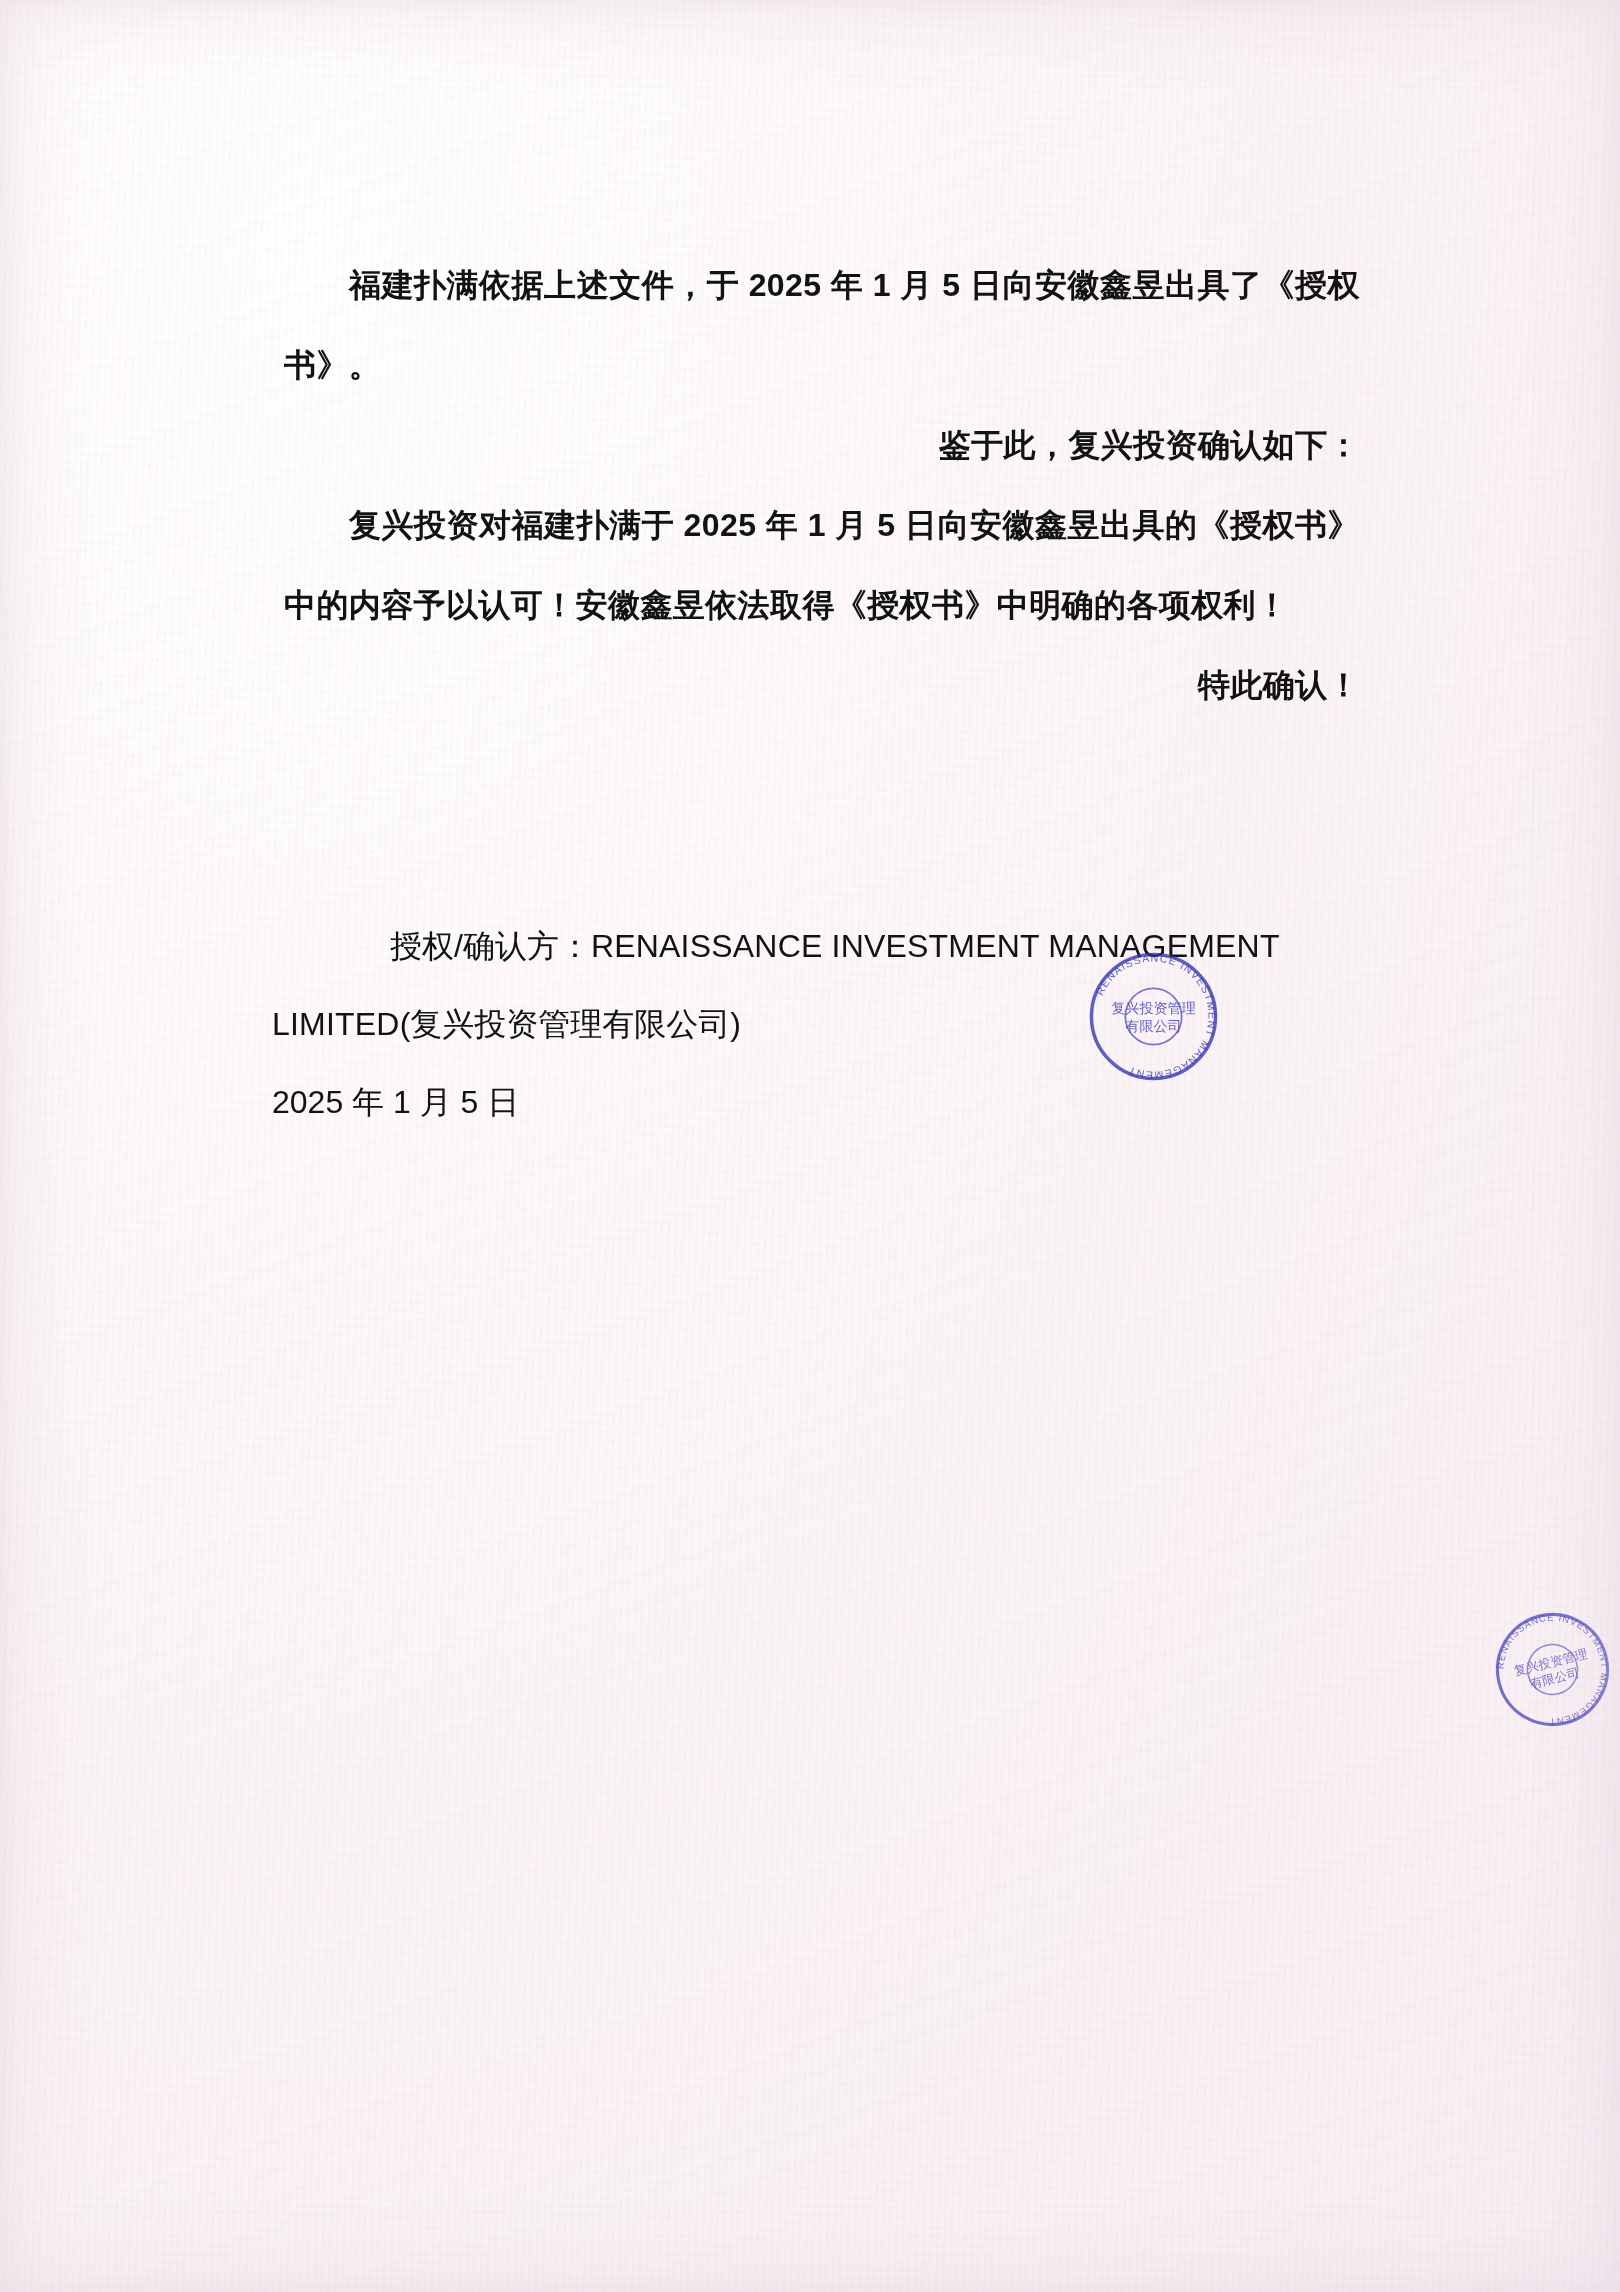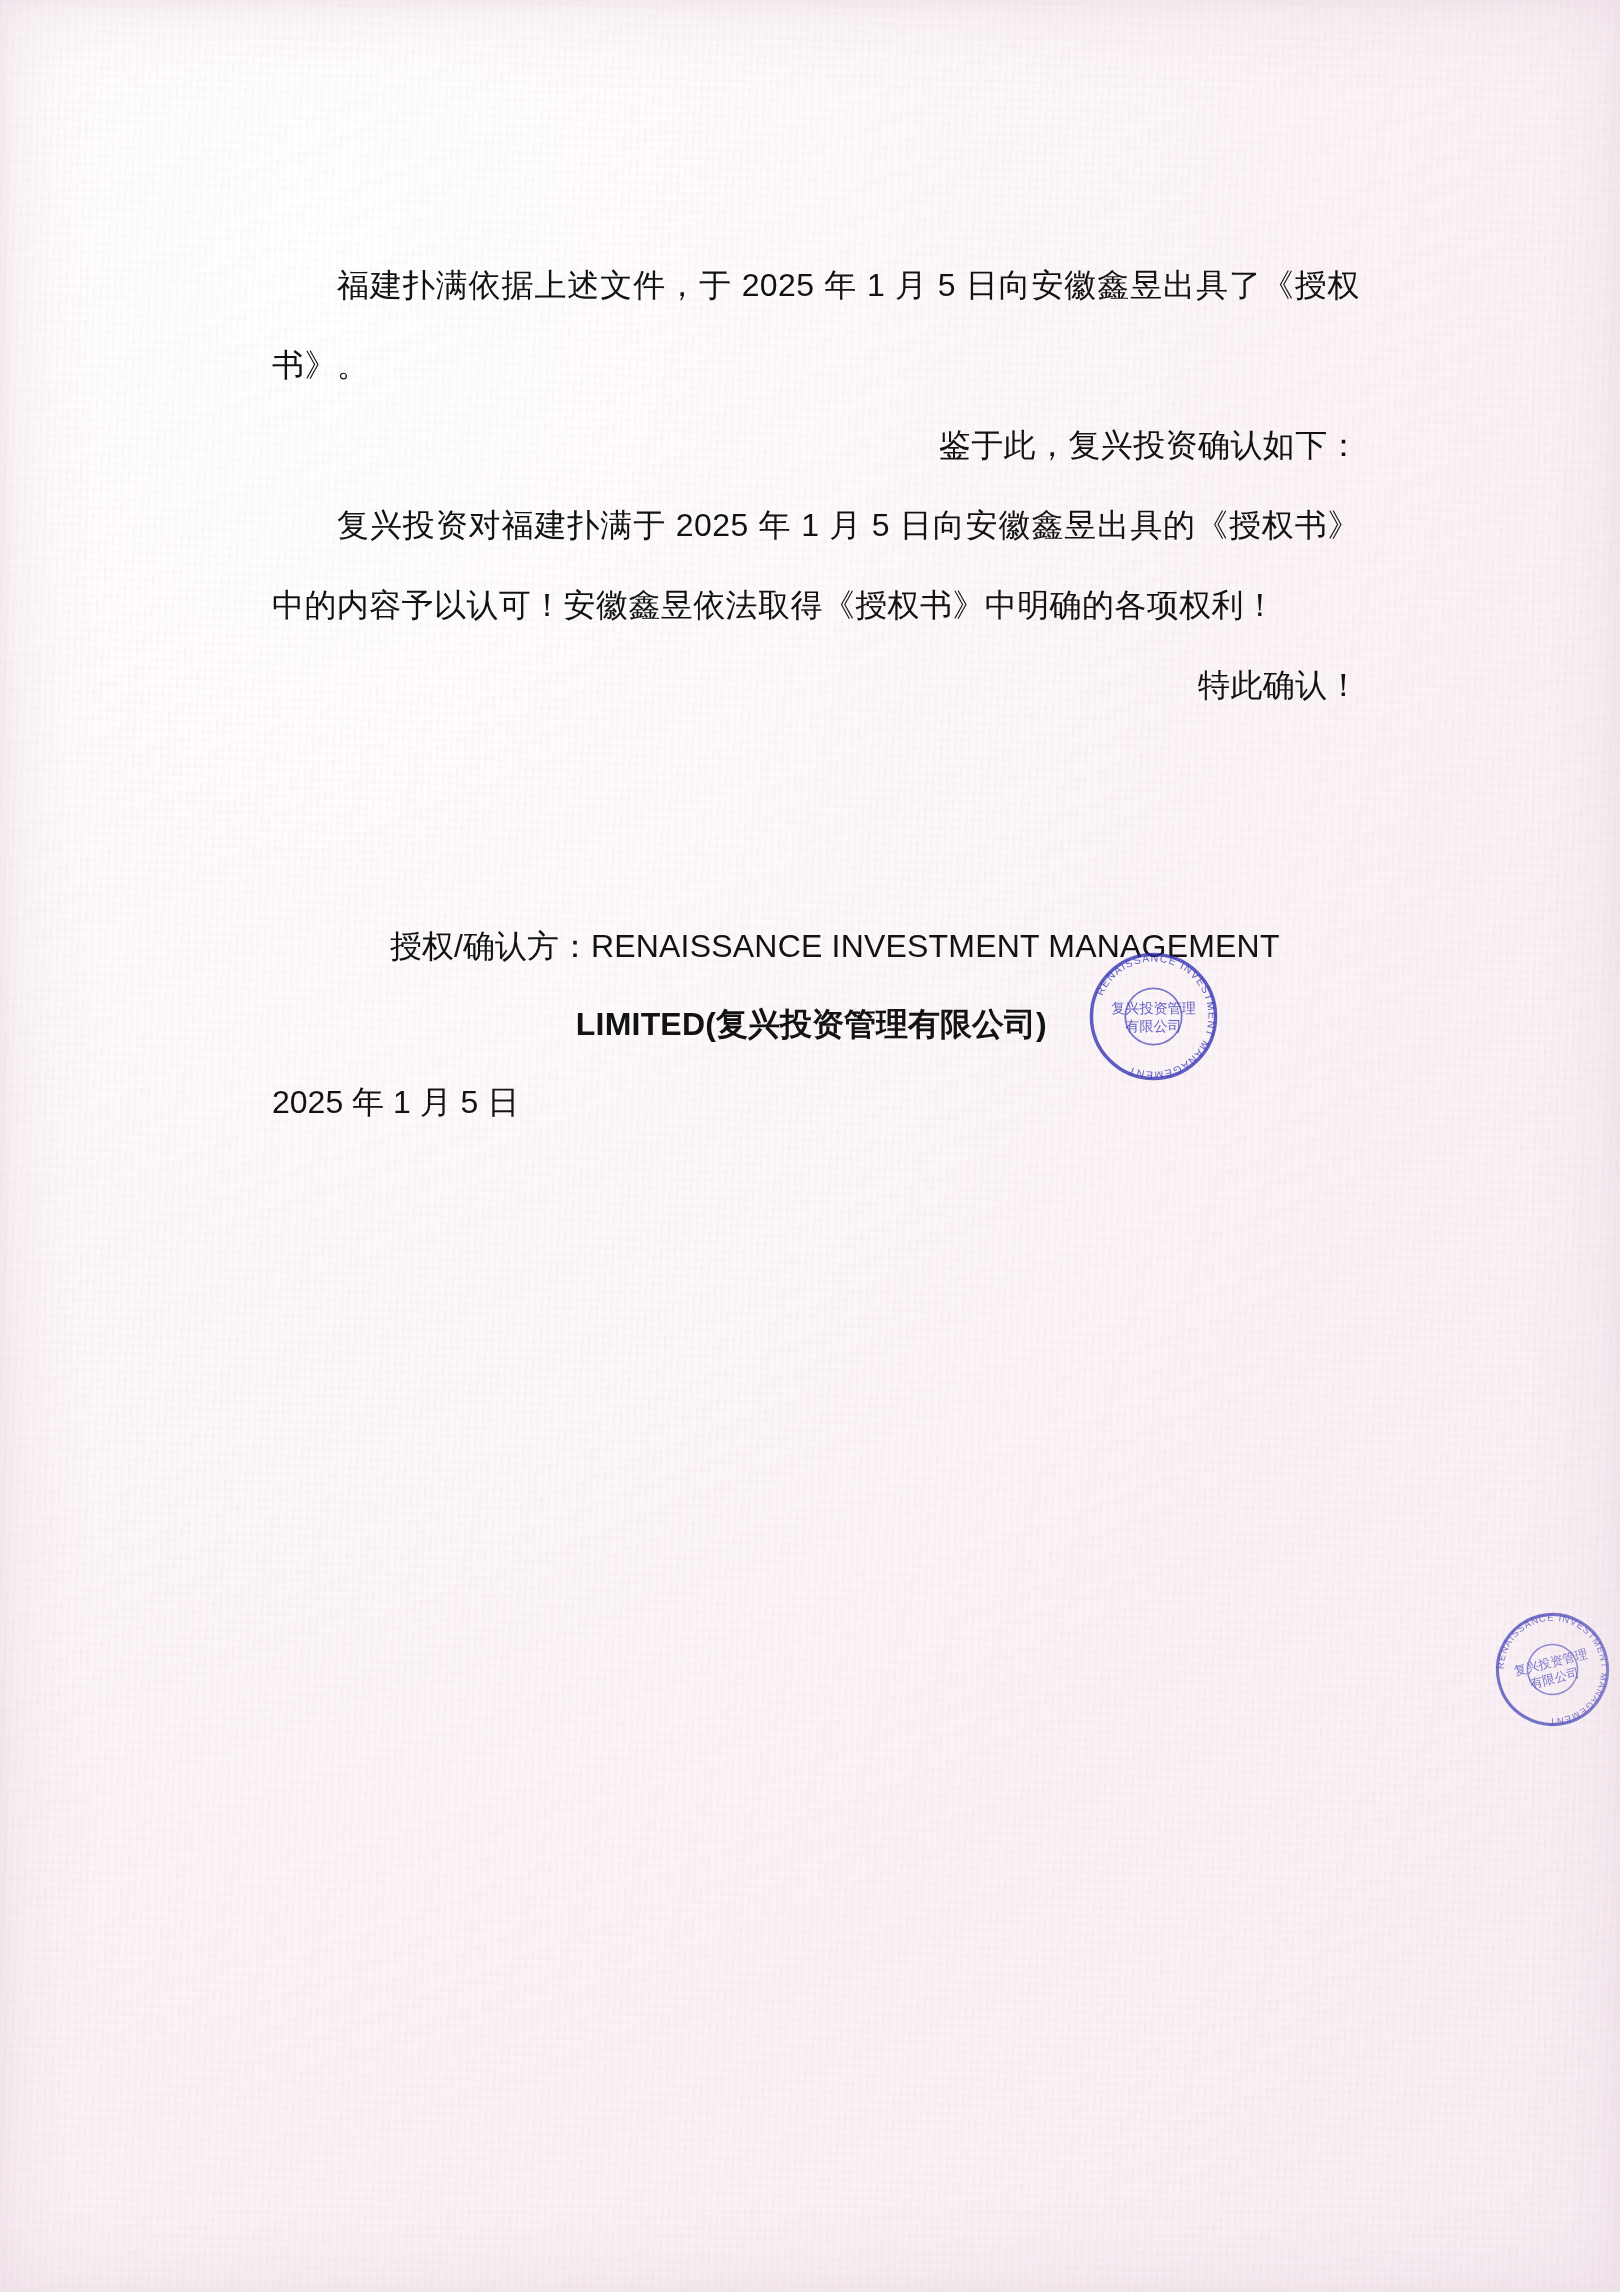--- a/index.html
+++ b/index.html
@@ -43,45 +43,45 @@
     position: absolute;
     left: 272px;
     top: 245px;
     width: 1088px;
     color: #121212;
     font-size: 32px;
     line-height: 80px;
     letter-spacing: 0.4px;
   }
   .para {
-    margin: 0 0 0 0;
+    margin: 0 0 0 12px;
     text-indent: 65px;
     text-align: justify;
+    font-weight: bold;
   }
   .para.nowrap {
     text-align: right;
   }
 
   .sign-block {
     position: absolute;
     left: 272px;
     top: 907px;
     width: 1098px;
     color: #121212;
     font-size: 32px;
     line-height: 78px;
   }
   .sign-line-1 {
     padding-left: 118px;
     white-space: nowrap;
   }
   .sign-line-2 {
-    text-align: center;
+    text-align: left;
     padding-right: 19.6px;
-    font-weight: bold;
   }
   .sign-line-3 {
     text-align: left;
     padding-right: 19.6px;
   }
   .latin {
     font-family: "Liberation Sans", sans-serif;
     letter-spacing: 0.2px;
   }
 

